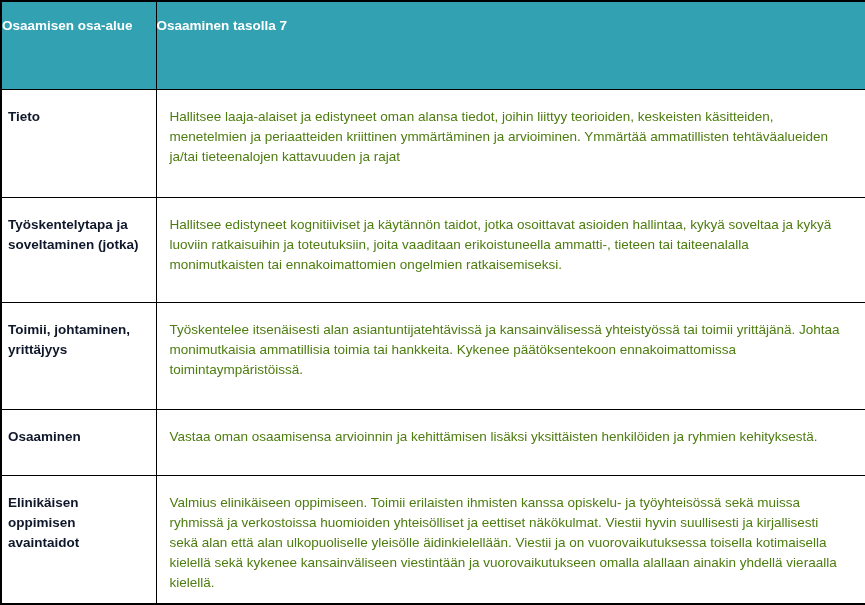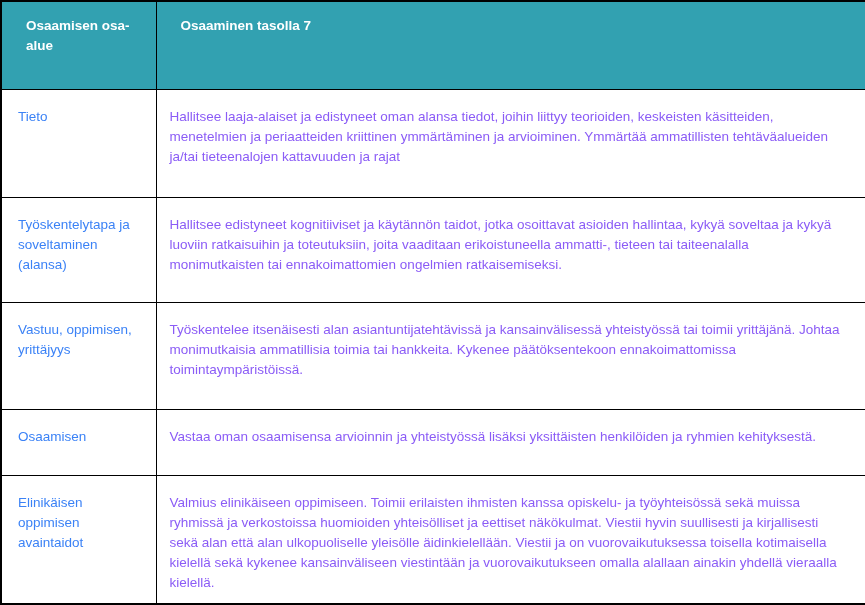--- a/index.html
+++ b/index.html
@@ -34,34 +34,34 @@
     overflow: hidden;
   }
   
   tr.header-row th {
     background: #32A1B1;
     color: #ffffff;
     font-weight: bold;
     font-size: 13.5px;
     line-height: 20px;
     text-align: left;
-    padding: 14px 10px 6px 24px;
+    padding: 14px 10px 6px 0;
   }
   tr.header-row { height: 88px; }
   
   td.label {
-    font-weight: normal;
-    color: #3b82f6;
+    font-weight: bold;
+    color: #0f172a;
     font-size: 13.5px;
     line-height: 20px;
-    padding: 17px 8px 6px 16px;
+    padding: 17px 8px 6px 6px;
   }
   td.desc {
     font-weight: normal;
-    color: #8b5cf6;
+    color: #4d7c0f;
     font-size: 13.5px;
     line-height: 20px;
     padding: 17px 22px 6px 13px;
   }
   tr.r0 { height: 105px; }
   tr.r1 { height: 102px; }
   tr.r2 { height: 103px; }
   tr.r3 { height: 64px; }
   tr.r4 { height: 100px; }
 </style>
@@ -79,30 +79,30 @@
         <th>Osaamisen osa-alue</th>
         <th>Osaaminen tasolla 7</th>
       </tr>
     </thead>
     <tbody>
       <tr class="r0">
         <td class="label">Tieto</td>
         <td class="desc">Hallitsee laaja-alaiset ja edistyneet oman alansa tiedot, joihin liittyy teorioiden, keskeisten käsitteiden, menetelmien ja periaatteiden kriittinen ymmärtäminen ja arvioiminen. Ymmärtää ammatillisten tehtäväalueiden ja/tai tieteenalojen kattavuuden ja rajat</td>
       </tr>
       <tr class="r1">
-        <td class="label">Työskentelytapa ja soveltaminen (alansa)</td>
+        <td class="label">Työskentelytapa ja soveltaminen (jotka)</td>
         <td class="desc">Hallitsee edistyneet kognitiiviset ja käytännön taidot, jotka osoittavat asioiden hallintaa, kykyä soveltaa ja kykyä luoviin ratkaisuihin ja toteutuksiin, joita vaaditaan erikoistuneella ammatti-, tieteen tai taiteenalalla monimutkaisten tai ennakoimattomien ongelmien ratkaisemiseksi.</td>
       </tr>
       <tr class="r2">
-        <td class="label">Vastuu, oppimisen, yrittäjyys</td>
+        <td class="label">Toimii, johtaminen, yrittäjyys</td>
         <td class="desc">Työskentelee itsenäisesti alan asiantuntijatehtävissä ja kansainvälisessä yhteistyössä tai toimii yrittäjänä. Johtaa monimutkaisia ammatillisia toimia tai hankkeita. Kykenee päätöksentekoon ennakoimattomissa toimintaympäristöissä.</td>
       </tr>
       <tr class="r3">
-        <td class="label">Osaamisen</td>
-        <td class="desc">Vastaa oman osaamisensa arvioinnin ja yhteistyössä lisäksi yksittäisten henkilöiden ja ryhmien kehityksestä.</td>
+        <td class="label">Osaaminen</td>
+        <td class="desc">Vastaa oman osaamisensa arvioinnin ja kehittämisen lisäksi yksittäisten henkilöiden ja ryhmien kehityksestä.</td>
       </tr>
       <tr class="r4">
         <td class="label">Elinikäisen oppimisen avaintaidot</td>
         <td class="desc">Valmius elinikäiseen oppimiseen. Toimii erilaisten ihmisten kanssa opiskelu- ja työyhteisössä sekä muissa ryhmissä ja verkostoissa huomioiden yhteisölliset ja eettiset näkökulmat. Viestii hyvin suullisesti ja kirjallisesti sekä alan että alan ulkopuoliselle yleisölle äidinkielellään. Viestii ja on vuorovaikutuksessa toisella kotimaisella kielellä sekä kykenee kansainväliseen viestintään ja vuorovaikutukseen omalla alallaan ainakin yhdellä vieraalla kielellä.</td>
       </tr>
     </tbody>
   </table>
 </div>
 
 </body></html>

